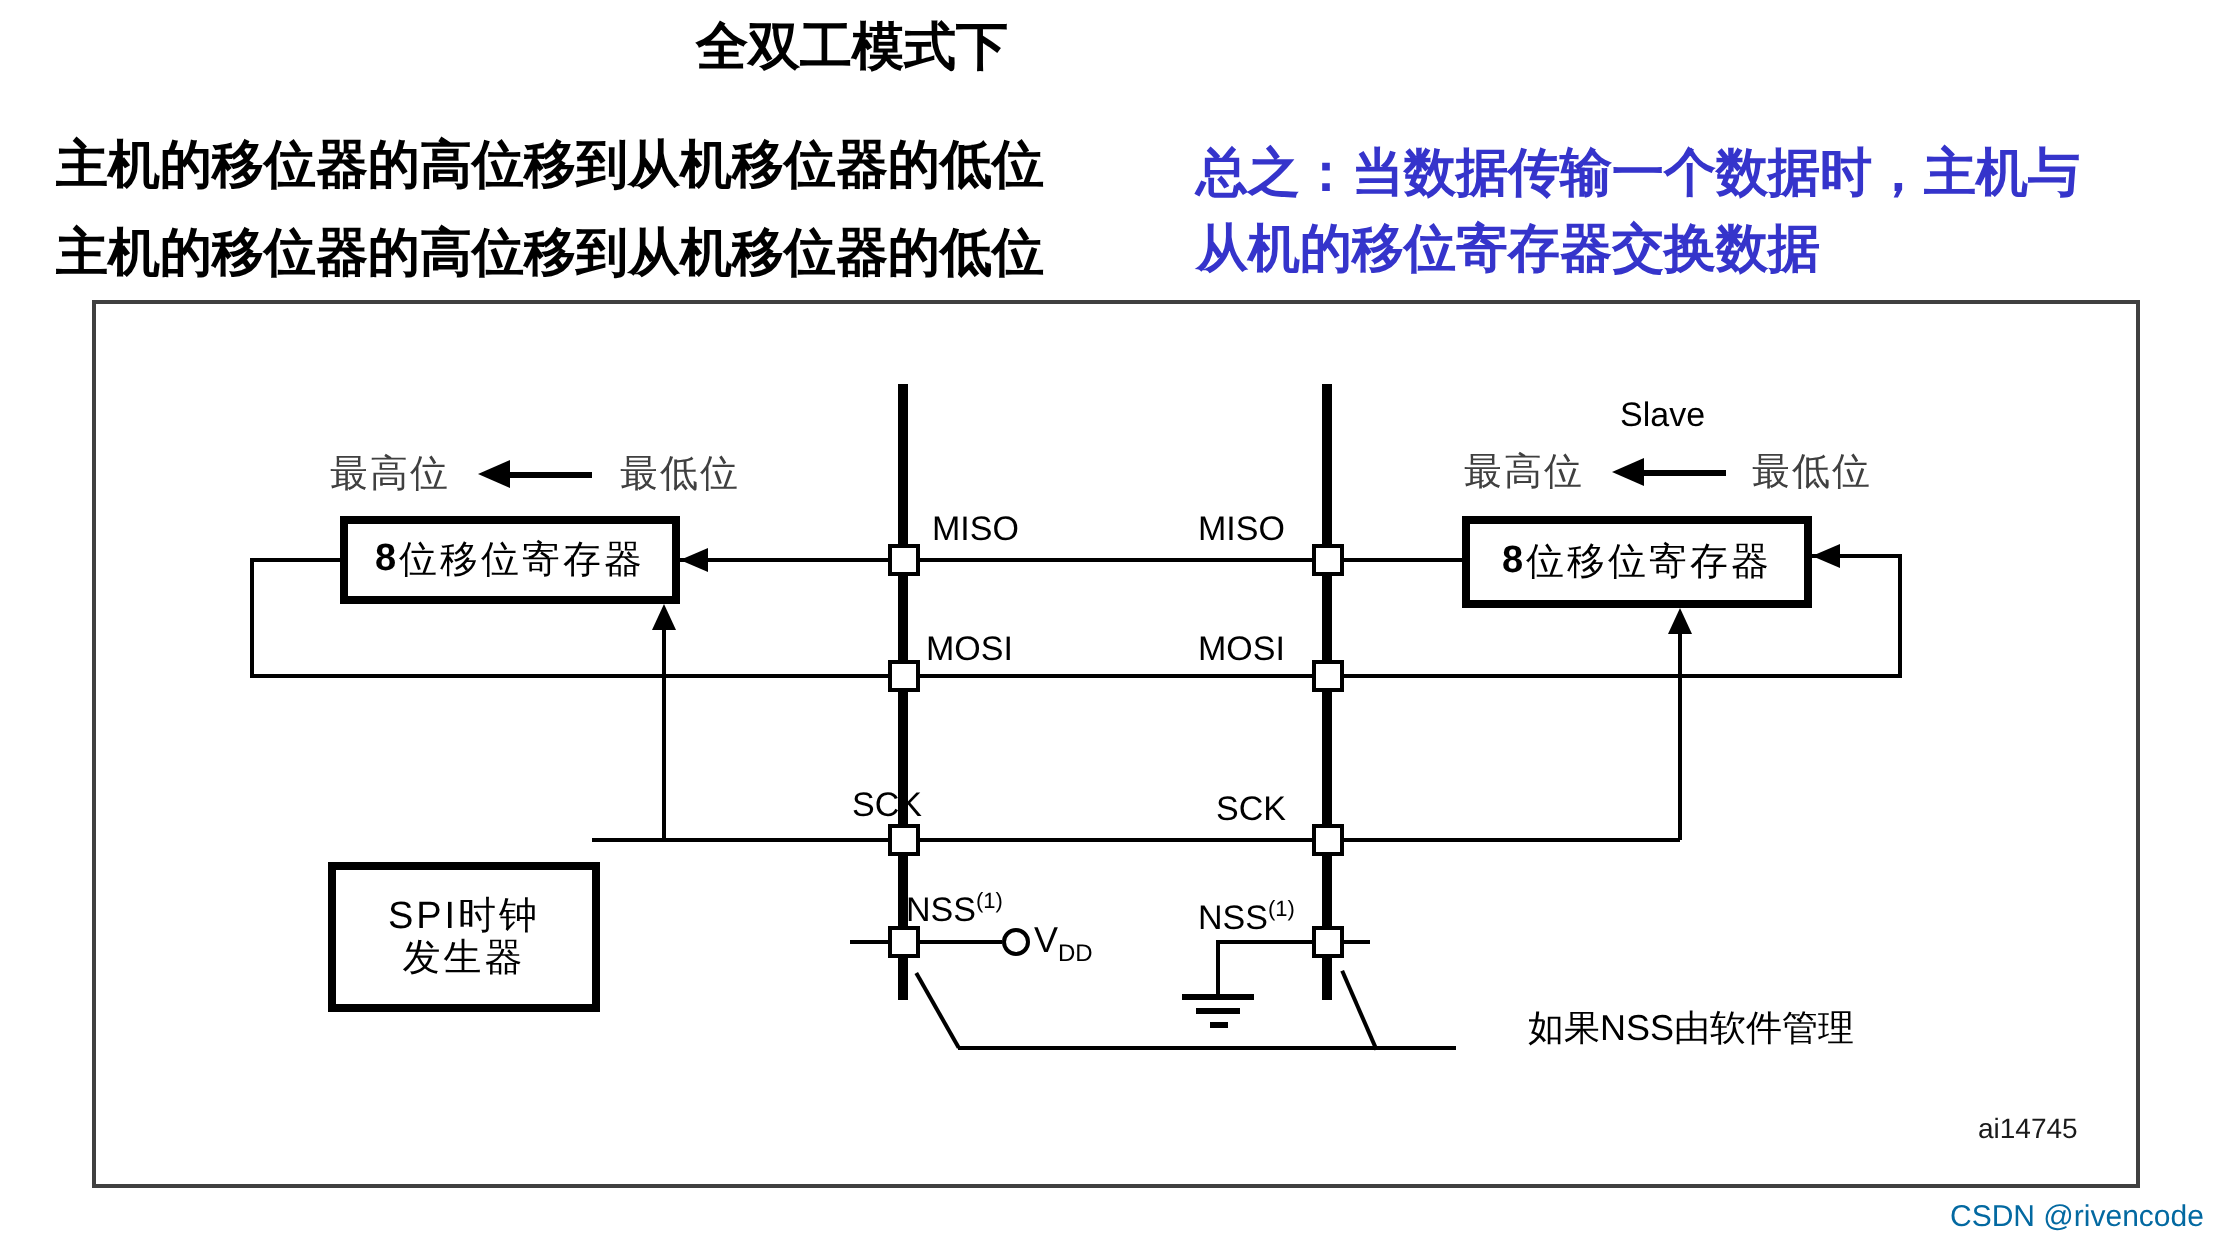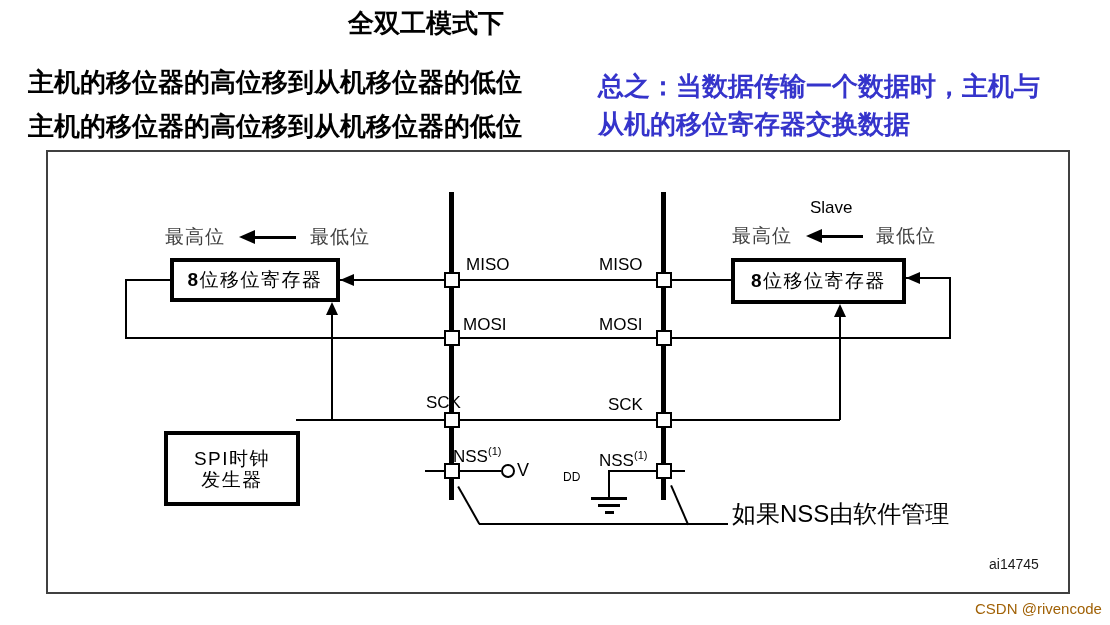--- a/index.html
+++ b/index.html
@@ -51,24 +51,24 @@
     border-right:16px solid #000;
   }
   .bitarrow .shaft { width:42px; height:3px; background:#000; margin-left:-1px; }
   .diag { position:absolute; height:2px; background:#000; transform-origin:0 0; z-index:2; }
   .gnd-bar { position:absolute; background:#000; height:3px; z-index:2; }
   .vdd-circle {
     position:absolute; width:10px; height:10px; border:2px solid #000;
     border-radius:50%; background:#fff; z-index:5;
   }
   .vdd-label { position:absolute; font-size:18px; color:#000; z-index:5; }
-  .vdd-label sub { font-size:12px;margin-left:34px; }
-  .note-text { position:absolute; font-size:24px; line-height:26px; color:#000; z-index:5; white-space:nowrap; }
+  .vdd-label sub { font-size:12px; }
+  .note-text { position:absolute; font-size:18px; line-height:26px; color:#000; z-index:5; white-space:nowrap;margin-left:32px; }
   .figure-id { position:absolute; font-size:14px; color:#1a1a1a; z-index:5; }
-  .watermark { position:absolute; font-size:15px; color:#a16207; z-index:5; white-space:nowrap; }
+  .watermark { position:absolute; font-size:15px; color:#0369a1; z-index:5; white-space:nowrap; }
 </style>
 </head>
 <body>
 
 <div class="red-text" style="left:348px; top:6px;">全双工模式下</div>
 <div class="red-text" style="left:28px; top:65px;">主机的移位器的高位移到从机移位器的低位</div>
 <div class="red-text" style="left:28px; top:109px;">主机的移位器的高位移到从机移位器的低位</div>
 <div class="blue-text" style="left:598px; top:69px;text-align:right;">总之：当数据传输一个数据时，主机与</div>
 <div class="blue-text" style="left:598px; top:107px;">从机的移位寄存器交换数据</div>
 

